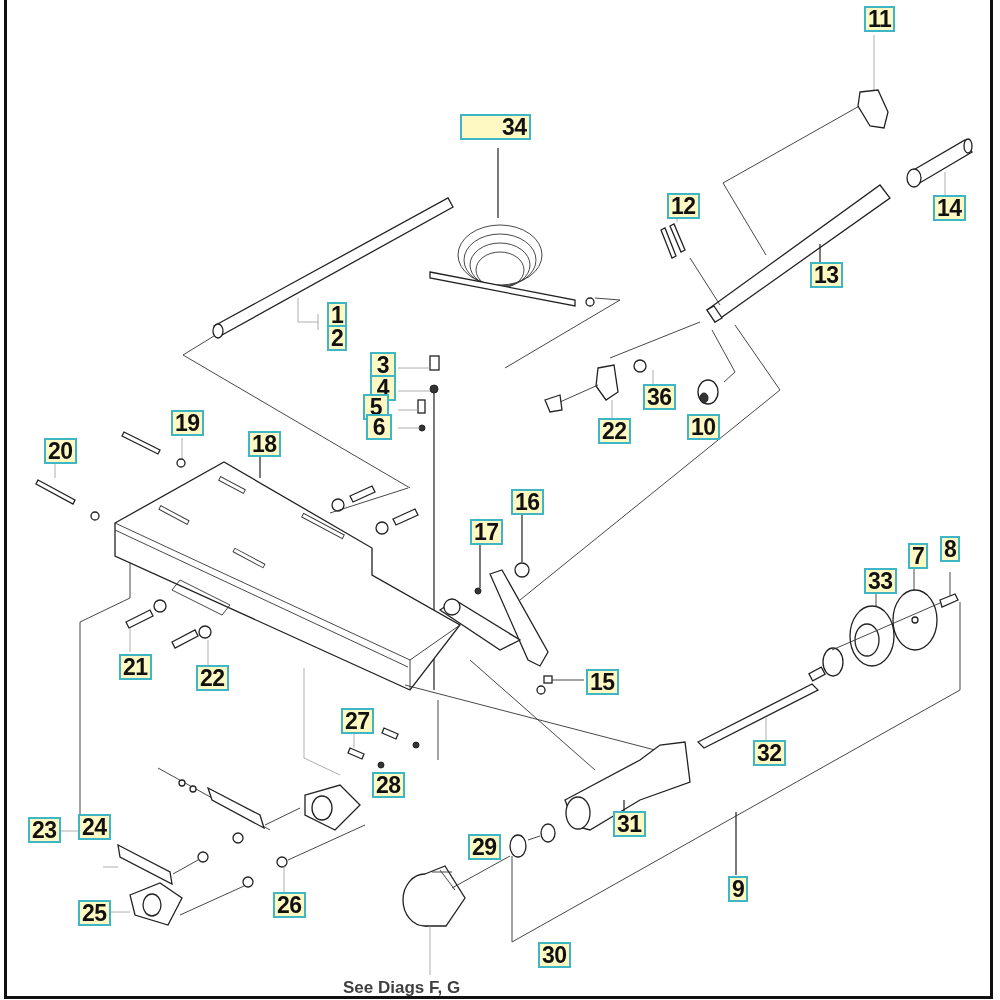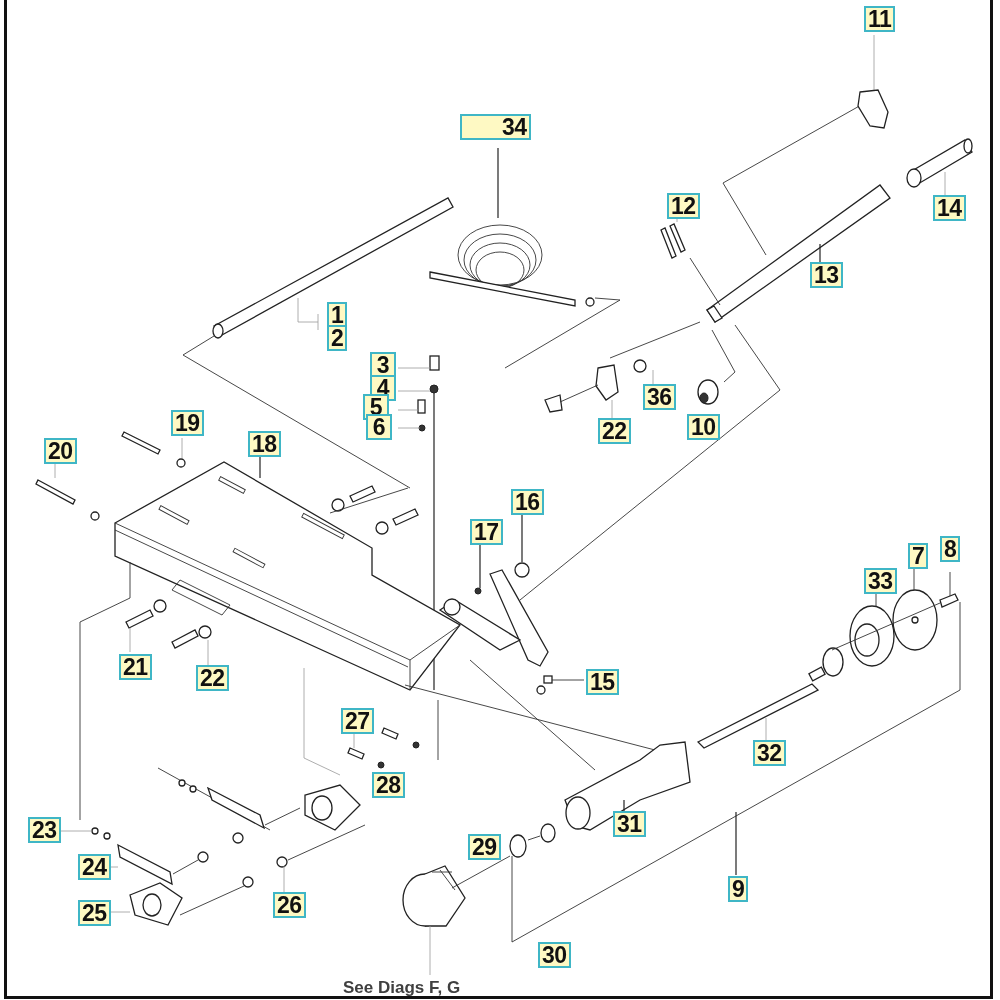--- a/index.html
+++ b/index.html
@@ -252,21 +252,21 @@
   <div class="callout" style="left:933px;top:195px;">14</div>
   <div class="callout" style="left:586px;top:669px;">15</div>
   <div class="callout" style="left:511px;top:489px;">16</div>
   <div class="callout" style="left:470px;top:519px;">17</div>
   <div class="callout" style="left:248px;top:431px;">18</div>
   <div class="callout" style="left:171px;top:410px;">19</div>
   <div class="callout" style="left:44px;top:438px;">20</div>
   <div class="callout" style="left:119px;top:654px;">21</div>
   <div class="callout" style="left:196px;top:665px;">22</div>
   <div class="callout" style="left:28px;top:817px;">23</div>
-  <div class="callout" style="left:78px;top:854px;">24</div>
+  <div class="callout" style="left:78px;top:814px;">24</div>
   <div class="callout" style="left:78px;top:900px;">25</div>
   <div class="callout" style="left:273px;top:892px;">26</div>
   <div class="callout" style="left:341px;top:708px;">27</div>
   <div class="callout" style="left:372px;top:772px;">28</div>
   <div class="callout" style="left:468px;top:834px;text-align:center;">29</div>
   <div class="callout" style="left:538px;top:906px;margin-top:36px;">30</div>
   <div class="callout" style="left:613px;top:811px;">31</div>
   <div class="callout" style="left:753px;top:740px;">32</div>
   <div class="callout" style="left:864px;top:568px;">33</div>
   <div class="callout" style="left:460px;top:114px;padding-left:40px;">34</div>

